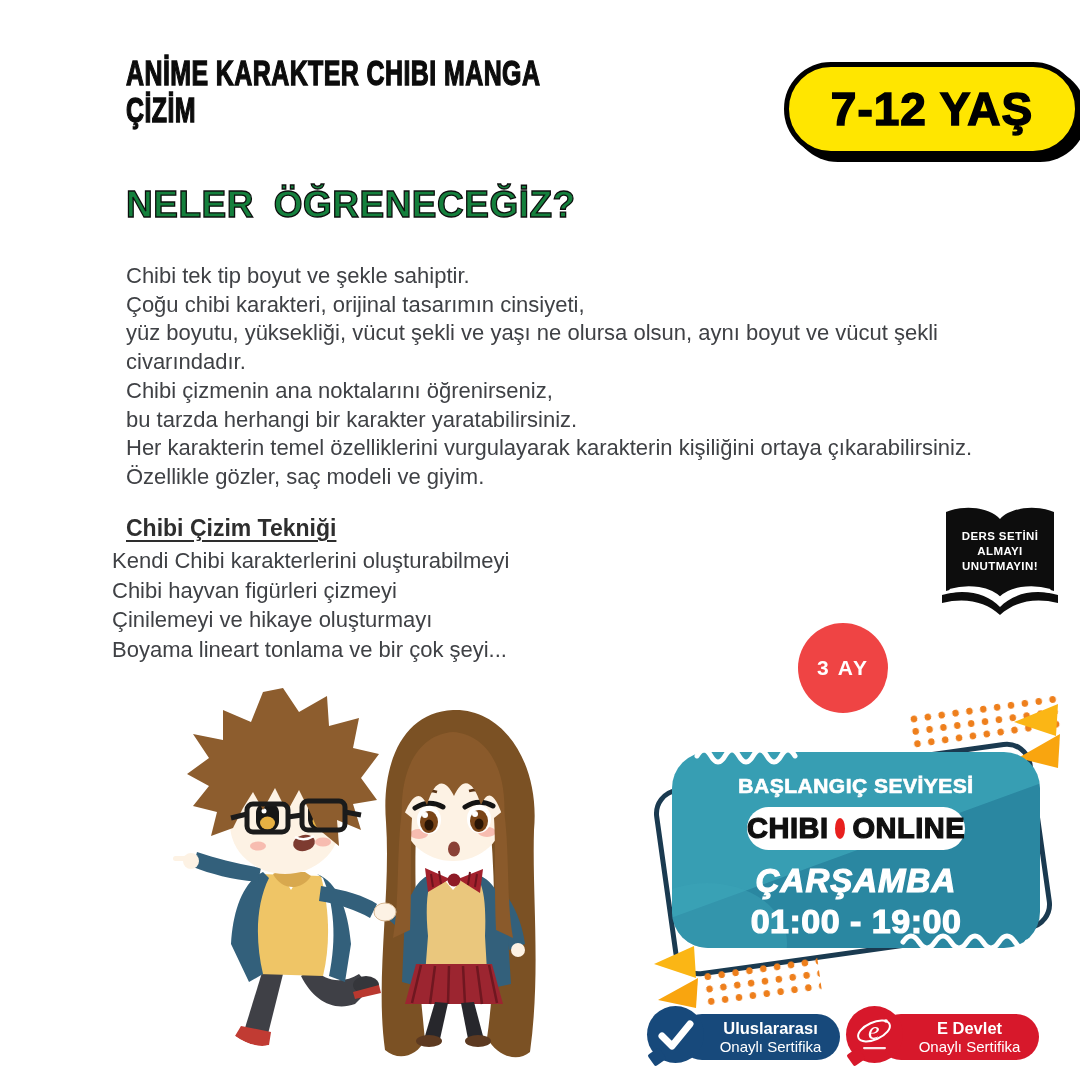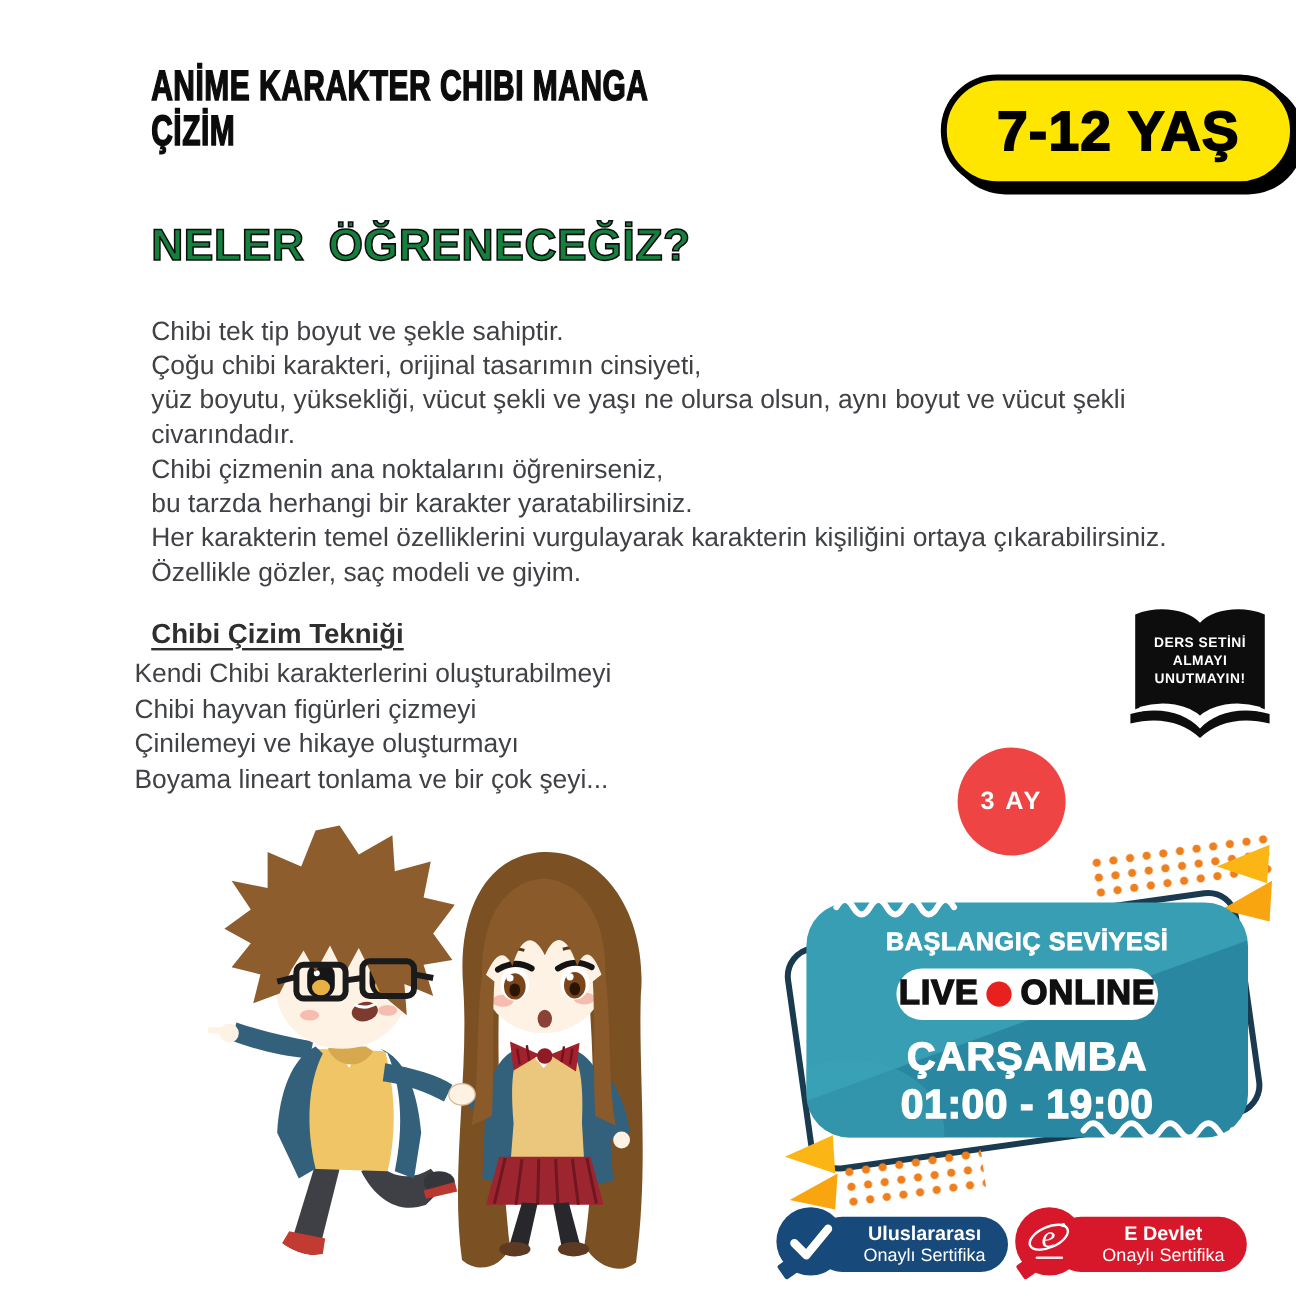--- a/index.html
+++ b/index.html
@@ -52,21 +52,21 @@
                  overflow:hidden;display:flex;flex-direction:column;align-items:center;}
   .schedule-card::after{content:'';position:absolute;left:-45px;bottom:-55px;width:160px;height:120px;
                  background:#3BA4B8;border-radius:50%;opacity:.5;}
   .level{margin-top:22px;font-size:21px;font-weight:700;color:#fff;letter-spacing:.5px;
          -webkit-text-stroke:.7px #fff;position:relative;z-index:2;}
   .live-pill{margin-top:9px;width:218px;height:43px;background:#fff;border-radius:23px;
              display:flex;align-items:center;justify-content:center;gap:7px;position:relative;z-index:2;}
   .live-pill span{font-size:29px;font-weight:700;color:#101010;-webkit-text-stroke:1.2px #101010;letter-spacing:.5px;}
   .live-dot{width:21px;height:21px;border-radius:50%;background:#E8201E;}
   .day{margin-top:12px;font-size:33px;font-weight:700;color:#fff;-webkit-text-stroke:1.2px #fff;
-       letter-spacing:1px;position:relative;z-index:2;}
+       letter-spacing:1px;position:relative;z-index:2;font-style:italic;}
   .time{margin-top:2px;font-size:34px;font-weight:700;color:#fff;-webkit-text-stroke:1.2px #fff;
         letter-spacing:.5px;position:relative;z-index:2;}
   .wave{position:absolute;z-index:3;}
 
   
   .cert{position:absolute;top:1006px;width:195px;height:62px;}
   .cert-blue{left:599px;}  .cert-red{left:798px;}
   .cert-pill{position:absolute;left:32px;top:8px;width:161px;height:46px;border-radius:24px;color:#fff;
              display:flex;flex-direction:column;align-items:center;justify-content:center;padding-left:22px;
              box-sizing:border-box;}
@@ -144,21 +144,21 @@
     <polygon points="62,34 20,58 60,68" fill="#F9A50F"></polygon>
   </svg>
   <svg class="arrow-svg" style="left:604px;top:944px;" width="56" height="66" viewBox="0 0 56 66">
     <polygon points="42,2 2,20 44,34" fill="#FBB615"></polygon>
     <polygon points="46,34 6,56 44,64" fill="#F9A50F"></polygon>
   </svg>
 
   <div class="schedule-card">
     <div class="level">BAŞLANGIÇ SEVİYESİ</div>
     <div class="live-pill">
-      <span>LIVE</span>
+      <span>CHIBI</span>
       <span class="live-dot"></span>
       <span>ONLINE</span>
     </div>
     <div class="day">ÇARŞAMBA</div>
     <div class="time">01:00 - 19:00</div>
   </div>
   <svg class="wave" style="left:646px;top:740px;" width="106" height="26" viewBox="0 0 106 26">
     <path d="M3,16 Q10,4 17,16 T31,16 T45,16 T59,16 T73,16 T87,16 T101,16" stroke="#fff" stroke-width="5" fill="none" stroke-linecap="round"></path>
   </svg>
   <svg class="wave" style="left:852px;top:928px;" width="130" height="26" viewBox="0 0 130 26">

